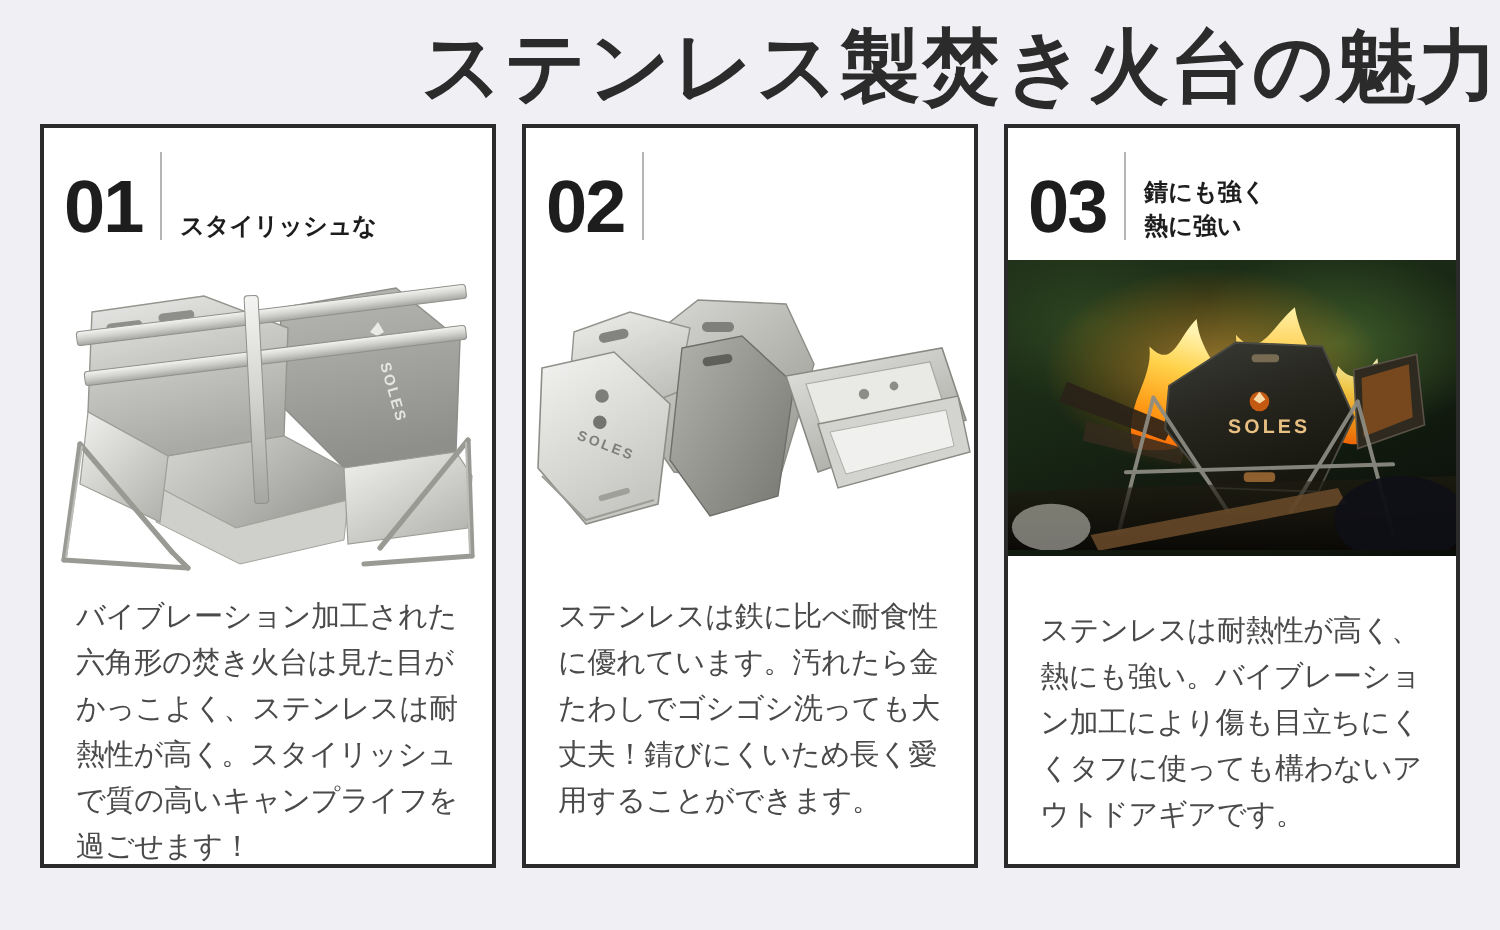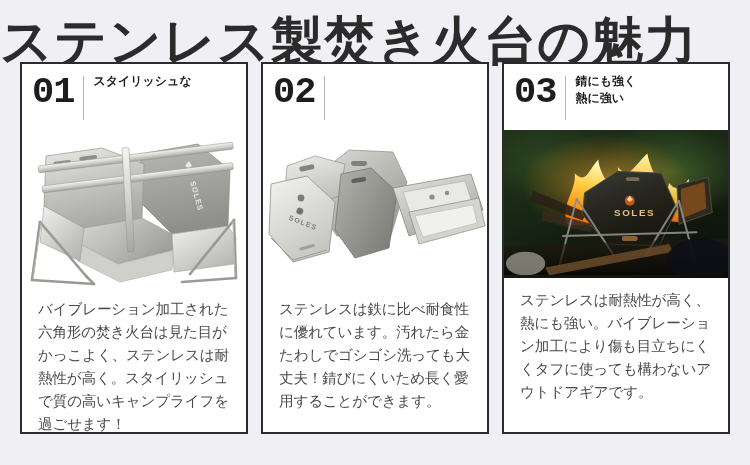--- a/index.html
+++ b/index.html
@@ -7,22 +7,22 @@
   body {
     width: 750px;
     height: 465px;
     background: #f0eff4;
     font-family: "Liberation Sans", "DejaVu Sans", sans-serif;
     overflow: hidden;
     position: relative;
   }
 
   .page-title {
-    text-align: left;
-    font-size: 52px;
+    text-align: right;
+    font-size: 40px;
     font-weight: bold;
     color: #2b2b2b;
     letter-spacing: 1px;
     padding-top: 8px;
     line-height: 1.3;
     height: 62px;
   }
 
   .cards {
     display: flex;
@@ -36,27 +36,26 @@
     background: #ffffff;
     border: 2px solid #2b2b2b;
     display: flex;
     flex-direction: column;
     overflow: hidden;
     position: relative;
   }
 
   .card-header {
     display: flex;
-    align-items: flex-start;
+    align-items: flex-end;
     padding: 10px 8px 8px 10px;
     gap: 9px;
     min-height: 66px;
     background: #ffffff;
     z-index: 3;
-    font-family: Liberation Mono, monospace;
   }
 
   .card-number {
     font-size: 37px;
     font-weight: bold;
     color: #1d1d1d;
     line-height: 1;
     letter-spacing: -1px;
     flex-shrink: 0;
   }
@@ -88,21 +87,21 @@
 
   .card-body {
     padding: 10px 14px 12px 16px;
     font-size: 14.6px;
     line-height: 1.58;
     color: #4a4a4a;
     letter-spacing: -0.2px;
     flex: 1;
   }
 
-  .card-3 .card-body { padding-top: 11px; }
+  .card-3 .card-body { padding-top: 11px; margin-top: 16px; }
 
   
   .firepit1 { position: absolute; inset: 0; }
 
   
   .photo-bg {
     position: absolute; inset: 0;
     background:
       radial-gradient(ellipse 52% 46% at 74% 28%, #3f5c2a 0%, rgba(35,56,22,0) 68%),
       radial-gradient(ellipse 40% 38% at 18% 22%, #2e4520 0%, rgba(24,38,16,0) 70%),

